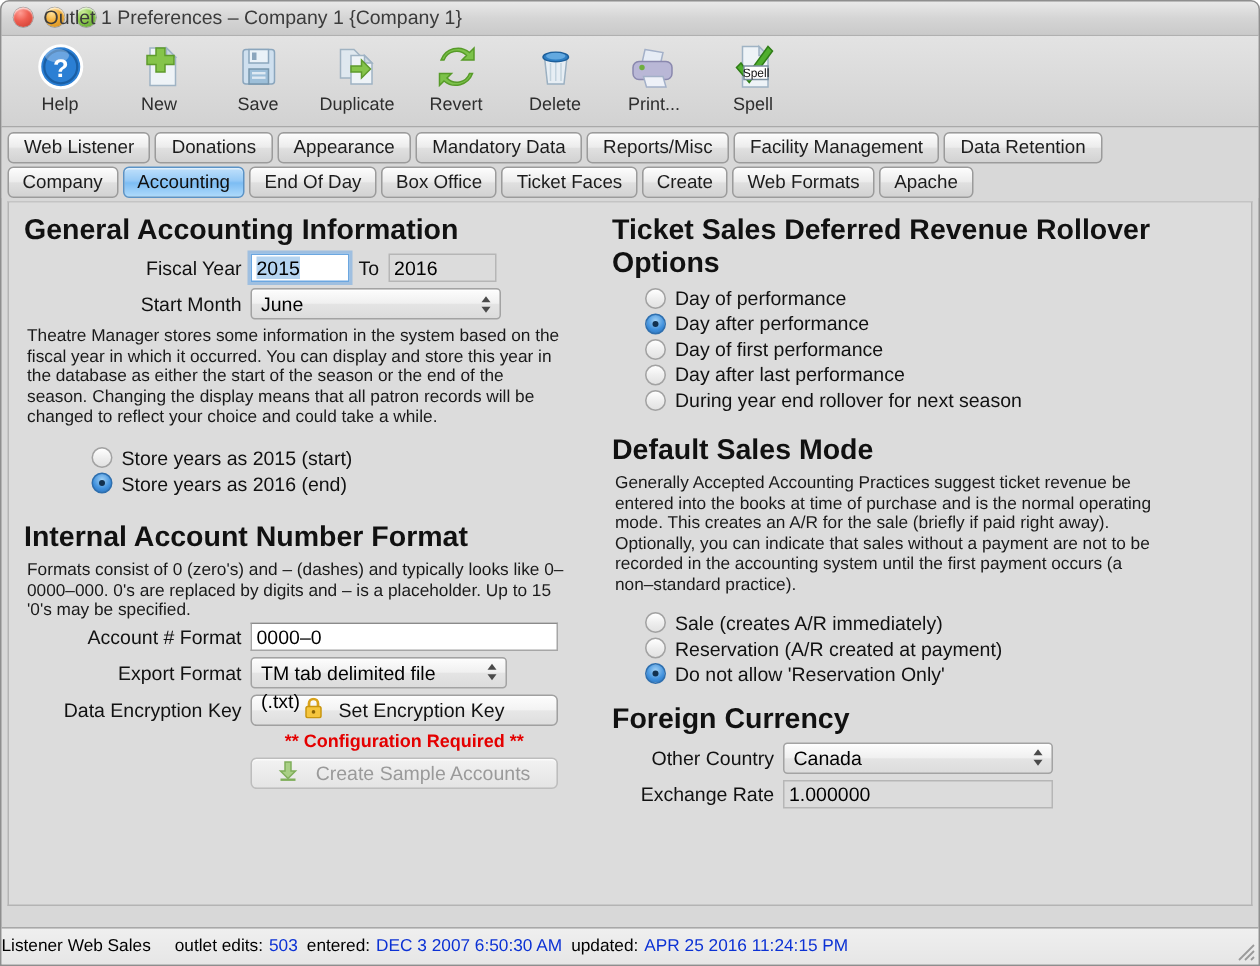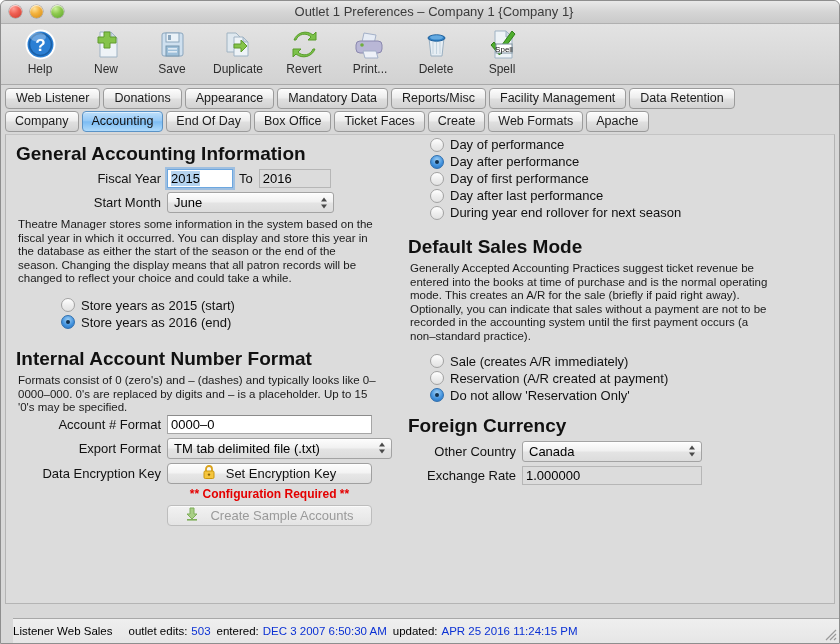--- a/index.html
+++ b/index.html
@@ -31,21 +31,21 @@
   .lights { position: absolute; left: 8px; top: 4px; display: flex; gap: 8px; }
   .light {
     width: 13px; height: 13px; border-radius: 50%;
     box-shadow: inset 0 1px 1px rgba(255,255,255,.75), 0 0 0 .5px rgba(0,0,0,.30);
   }
   .light.red    { background: radial-gradient(circle at 35% 28%, #ff9d94 0%, #ef5f52 42%, #c8392c 100%); }
   .light.yellow { background: radial-gradient(circle at 35% 28%, #ffe29a 0%, #f3b13c 42%, #cd8716 100%); }
   .light.green  { background: radial-gradient(circle at 35% 28%, #ccf09a 0%, #8ec94e 42%, #57a12a 100%); }
   .title-text {
     position: absolute; left: 16px; right: 0; top: 3px;
-    text-align: center;
+    text-align: left;
     font-size: 13px; color: #3b3b3b;
     font-family: "Liberation Sans", sans-serif;
     padding-left: 12px;
   }
 
   
   .toolbar {
     height: 60px;
     background: linear-gradient(to bottom, #e3e3e3 0%, #d2d2d2 100%);
     border-bottom: 1px solid #a9a9a9;
@@ -196,21 +196,21 @@
   .radio.on::after {
     content: ""; position: absolute;
     left: 50%; top: 50%; width: 4px; height: 4px;
     margin: -2px 0 0 -2px; border-radius: 50%;
     background: #12314f;
   }
   .radio-line .rlbl { font-size: 13px; color: #111; }
 
   
   .statusbar {
-    position: absolute; left: 12px; right: 0; bottom: 0;
+    position: absolute; left: 0; right: 0; bottom: 0;
     height: 24px;
     background: linear-gradient(to bottom, #efefef 0%, #e6e6e6 100%);
     border-top: 1px solid #a8a8a8;
     display: flex; align-items: center;
     font-size: 11.5px; color: #000;
     padding-left: 0; gap: 6px;
   }
   .statusbar .grp { display: flex; gap: 4px; align-items: baseline; }
   .statusbar .val { color: #0b31d4; }
   .statusbar .lead { margin-right: 10px; }
@@ -291,39 +291,39 @@
           <path d="M7 11 a9 9 0 0 1 15 -3 l-3 3 h8 v-8 l-3 3 a12 12 0 0 0 -19 5 z" fill="#7cc24a" stroke="#579b29" stroke-width="1"></path>
           <path d="M24 20 a9 9 0 0 1 -15 3 l3 -3 h-8 v8 l3 -3 a12 12 0 0 0 19 -5 z" fill="#7cc24a" stroke="#579b29" stroke-width="1"></path>
         </svg>
       </span>
       <span class="lbl">Revert</span>
     </div>
 
     <div class="tool">
       <span class="glyph">
         <svg width="31" height="31" viewBox="0 0 31 31">
+          <path d="M8 9 h15 l-2 18 h-11 z" fill="#e7eef4" stroke="#9bb0c1" stroke-width="1"></path>
+          <ellipse cx="15.5" cy="9" rx="8.5" ry="3.2" fill="#2f7fc4" stroke="#1e5f9a" stroke-width="1"></ellipse>
+          <ellipse cx="15.5" cy="8.4" rx="6.5" ry="2.2" fill="#63a9e0"></ellipse>
+          <path d="M12 13 v12 M15.5 13 v12 M19 13 v12" stroke="#c3d3de" stroke-width="1"></path>
+        </svg>
+      </span>
+      <span class="lbl">Delete</span>
+    </div>
+
+    <div class="tool">
+      <span class="glyph">
+        <svg width="31" height="31" viewBox="0 0 31 31">
           <path d="M9 4 l12 2 -2 9 -12 -2 z" fill="#e6ecf5" stroke="#a3b0c8" stroke-width="1"></path>
           <path d="M5 12 h18 a4 4 0 0 1 4 4 v4 a4 4 0 0 1 -4 4 h-18 a4 4 0 0 1 -4 -4 v-4 a4 4 0 0 1 4 -4 z" fill="#b9b7d6" stroke="#8a88ae" stroke-width="1"></path>
           <ellipse cx="7" cy="16" rx="1.8" ry="1.8" fill="#6fae3e"></ellipse>
           <path d="M8 22 h13 l2 7 h-13 z" fill="#eef1f8" stroke="#a3b0c8" stroke-width="1"></path>
         </svg>
       </span>
       <span class="lbl">Print...</span>
-    </div>
-
-    <div class="tool">
-      <span class="glyph">
-        <svg width="31" height="31" viewBox="0 0 31 31">
-          <path d="M8 9 h15 l-2 18 h-11 z" fill="#e7eef4" stroke="#9bb0c1" stroke-width="1"></path>
-          <ellipse cx="15.5" cy="9" rx="8.5" ry="3.2" fill="#2f7fc4" stroke="#1e5f9a" stroke-width="1"></ellipse>
-          <ellipse cx="15.5" cy="8.4" rx="6.5" ry="2.2" fill="#63a9e0"></ellipse>
-          <path d="M12 13 v12 M15.5 13 v12 M19 13 v12" stroke="#c3d3de" stroke-width="1"></path>
-        </svg>
-      </span>
-      <span class="lbl">Delete</span>
     </div>
 
     <div class="tool">
       <span class="glyph">
         <svg width="31" height="31" viewBox="0 0 31 31">
           <path d="M8 2 h11 l6 6 v21 h-17 z" fill="#eef3f7" stroke="#9fb3c4" stroke-width="1"></path>
           <path d="M19 2 l6 6 h-6 z" fill="#cdd9e3" stroke="#9fb3c4" stroke-width="1"></path>
           <path d="M7 13 l5 7 L25 2 l3 3 L12.5 26 L4 16 z" fill="#4fae2e" stroke="#2f7d17" stroke-width="1"></path>
           <rect x="9" y="15" width="16" height="9" fill="#ffffff" stroke="#7b8f9e" stroke-width="1"></rect>
           <text x="17" y="22.5" font-size="8" font-family="Liberation Sans, sans-serif" fill="#111" text-anchor="middle">Spell</text>
@@ -397,21 +397,21 @@
 
       <div class="para" style="width:358px">Formats consist of 0 (zero's) and – (dashes) and typically looks like 0–0000–000.  0's are replaced by digits and – is a placeholder.  Up to 15 '0's may be specified.</div>
 
       <div class="formrow" style="margin-top:0">
         <span class="flabel" style="width:155px">Account # Format</span>
         <span class="tf" style="width:205px">0000–0</span>
       </div>
 
       <div class="formrow">
         <span class="flabel" style="width:155px">Export Format</span>
-        <span class="popup" style="width:225px">
+        <span class="popup" style="width:171px">
           <span>TM tab delimited file (.txt)</span>
           <span class="arrows">
               <i class="up"></i>
               <i class="down"></i>
             </span>
         </span>
       </div>
 
       <div class="formrow">
         <span class="flabel" style="width:155px">Data Encryption Key</span>
@@ -436,20 +436,21 @@
             <rect x="2" y="12" width="10" height="1.6" fill="#7fae5a"></rect>
           </svg>
         </span>
         <span>Create Sample Accounts</span>
       </div>
 
     </div>
 
     <div class="col col-right">
 
+      <h2 class="group">Ticket Sales Deferred Revenue Rollover Options</h2>
 
       <div style="margin-left:32px">
         <div class="radio-line">
           <span class="radio"></span>
           <span class="rlbl">Day of performance</span>
         </div>
         <div class="radio-line">
           <span class="radio on"></span>
           <span class="rlbl">Day after performance</span>
         </div>

